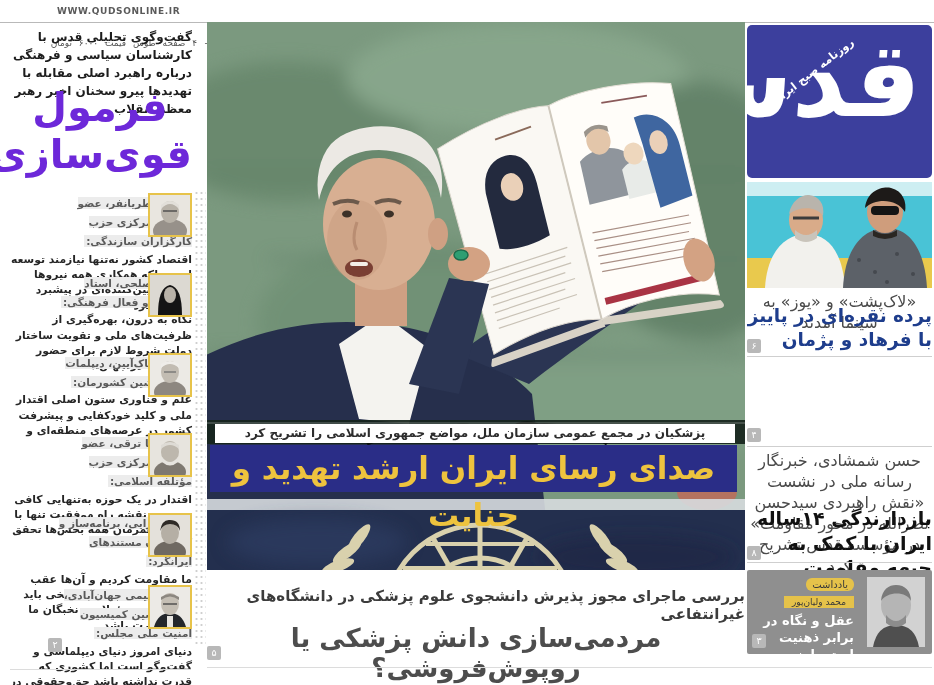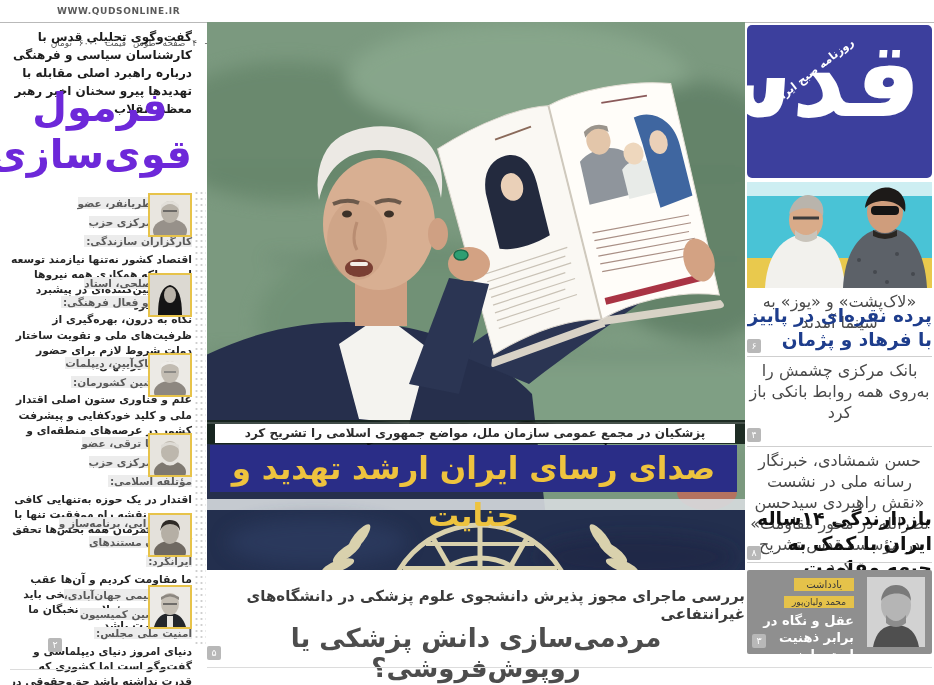--- a/index.html
+++ b/index.html
@@ -16,21 +16,21 @@
   .logo-tagline{position:absolute;left:16px;top:40px;color:#fff;font-size:11px;font-weight:bold;transform:rotate(-38deg);white-space:nowrap;}
   
   .rkicker{position:absolute;left:747px;width:185px;text-align:center;font-size:16px;line-height:1.32;color:#4a4a4a;}
   .rheadline{position:absolute;left:747px;width:185px;text-align:right;font-weight:bold;font-size:19px;line-height:1.3;color:#111;}
   .rheadline.blue{color:#1e3d8c;font-size:18.5px;}
   .rdiv{position:absolute;left:747px;width:185px;border-top:1px solid #cfcfcf;height:0;}
   .pbadge{position:absolute;width:14px;height:14px;background:#b8b8b8;color:#fff;font-size:9.5px;line-height:14px;text-align:center;border-radius:2px;}
   
   .notebox{position:absolute;left:747px;top:570px;width:185px;height:84px;background:#8f8f8f;border-radius:2px;}
   .note-photo{position:absolute;top:7px;right:7px;width:58px;height:70px;overflow:hidden;}
-  .note-label{position:absolute;top:8px;right:78px;background:#e5c24a;color:#3a3a3a;font-size:10px;padding:1px 12px;}
+  .note-label{position:absolute;top:8px;right:78px;background:#e5c24a;color:#3a3a3a;font-size:10px;padding:1px 6px;border-radius:6px;}
   .note-author{position:absolute;top:26px;right:78px;background:#e5c24a;color:#3a3a3a;font-size:9px;padding:1px 8px;}
   .note-headline{position:absolute;top:43px;right:78px;left:8px;color:#fff;font-weight:bold;font-size:13px;line-height:1.3;text-align:right;}
   
   .leftcol{position:absolute;left:8px;top:22px;width:184px;height:660px;}
   .lead-kicker{position:absolute;top:6px;right:0;width:184px;text-align:right;font-size:12px;font-weight:bold;line-height:1.5;color:#1d1d1d;}
   .lead-headline{position:absolute;top:62px;right:0;width:184px;text-align:center;font-size:40px;font-weight:bold;line-height:1.18;color:#6d28d9;letter-spacing:-1px;}
   .analyst{position:absolute;right:0;width:184px;min-height:72px;}
   .a-photo{position:absolute;left:auto;right:0;top:1px;width:40px;height:40px;border:2px solid #e7c34a;overflow:hidden;background:#e9e6e0;}
   .a-name{display:inline;background:#ececec;color:#5a5a5a;font-size:10.5px;font-weight:bold;line-height:1.45;padding:0 2px;}
   .a-nwrap{padding-left:0;padding-right:0;margin-right:0;width:134px;text-align:right;}
@@ -314,21 +314,20 @@
       <path d="M118,26 C120,8 136,4 144,6 C156,9 160,20 158,30 C150,16 128,16 118,26 Z" fill="#1d1a18"></path>
       <rect x="124" y="24" width="28" height="9" rx="4" fill="#141414"></rect>
       <path d="M126,48 Q138,56 150,48 L150,54 Q138,60 126,54 Z" fill="#2a2622"></path>
     </svg>
   </div>
   <div class="rkicker" style="top:291px">«لاک‌پشت» و «یوز» به سینما آمدند</div>
   <div class="rheadline blue" style="top:304px">پرده نقره‌ای در پاییز با فرهاد و پژمان</div>
   <div class="pbadge" style="left:747px;top:339px">۶</div>
   <div class="rdiv" style="top:356px"></div>
 
-  <div class="rkicker" style="top:360px">بانک مرکزی چشمش را به‌روی همه روابط بانکی باز کرد</div>
   <div class="pbadge" style="left:747px;top:428px">۴</div>
   <div class="rdiv" style="top:446px"></div>
 
   <div class="rkicker" style="top:450px">حسن شمشادی، خبرنگار رسانه ملی در نشست «نقش راهبردی سیدحسن نصرالله در محور مقاومت» در مؤسسه قدس تشریح کرد</div>
   <div class="rheadline" style="top:506px">بازدارندگی ۱۴ساله ایران با کمک به جبهه مقاومت</div>
   <div class="pbadge" style="left:747px;top:546px">۸</div>
   <div class="rdiv" style="top:562px"></div>
 
   <div class="notebox">
     <span class="note-photo">

